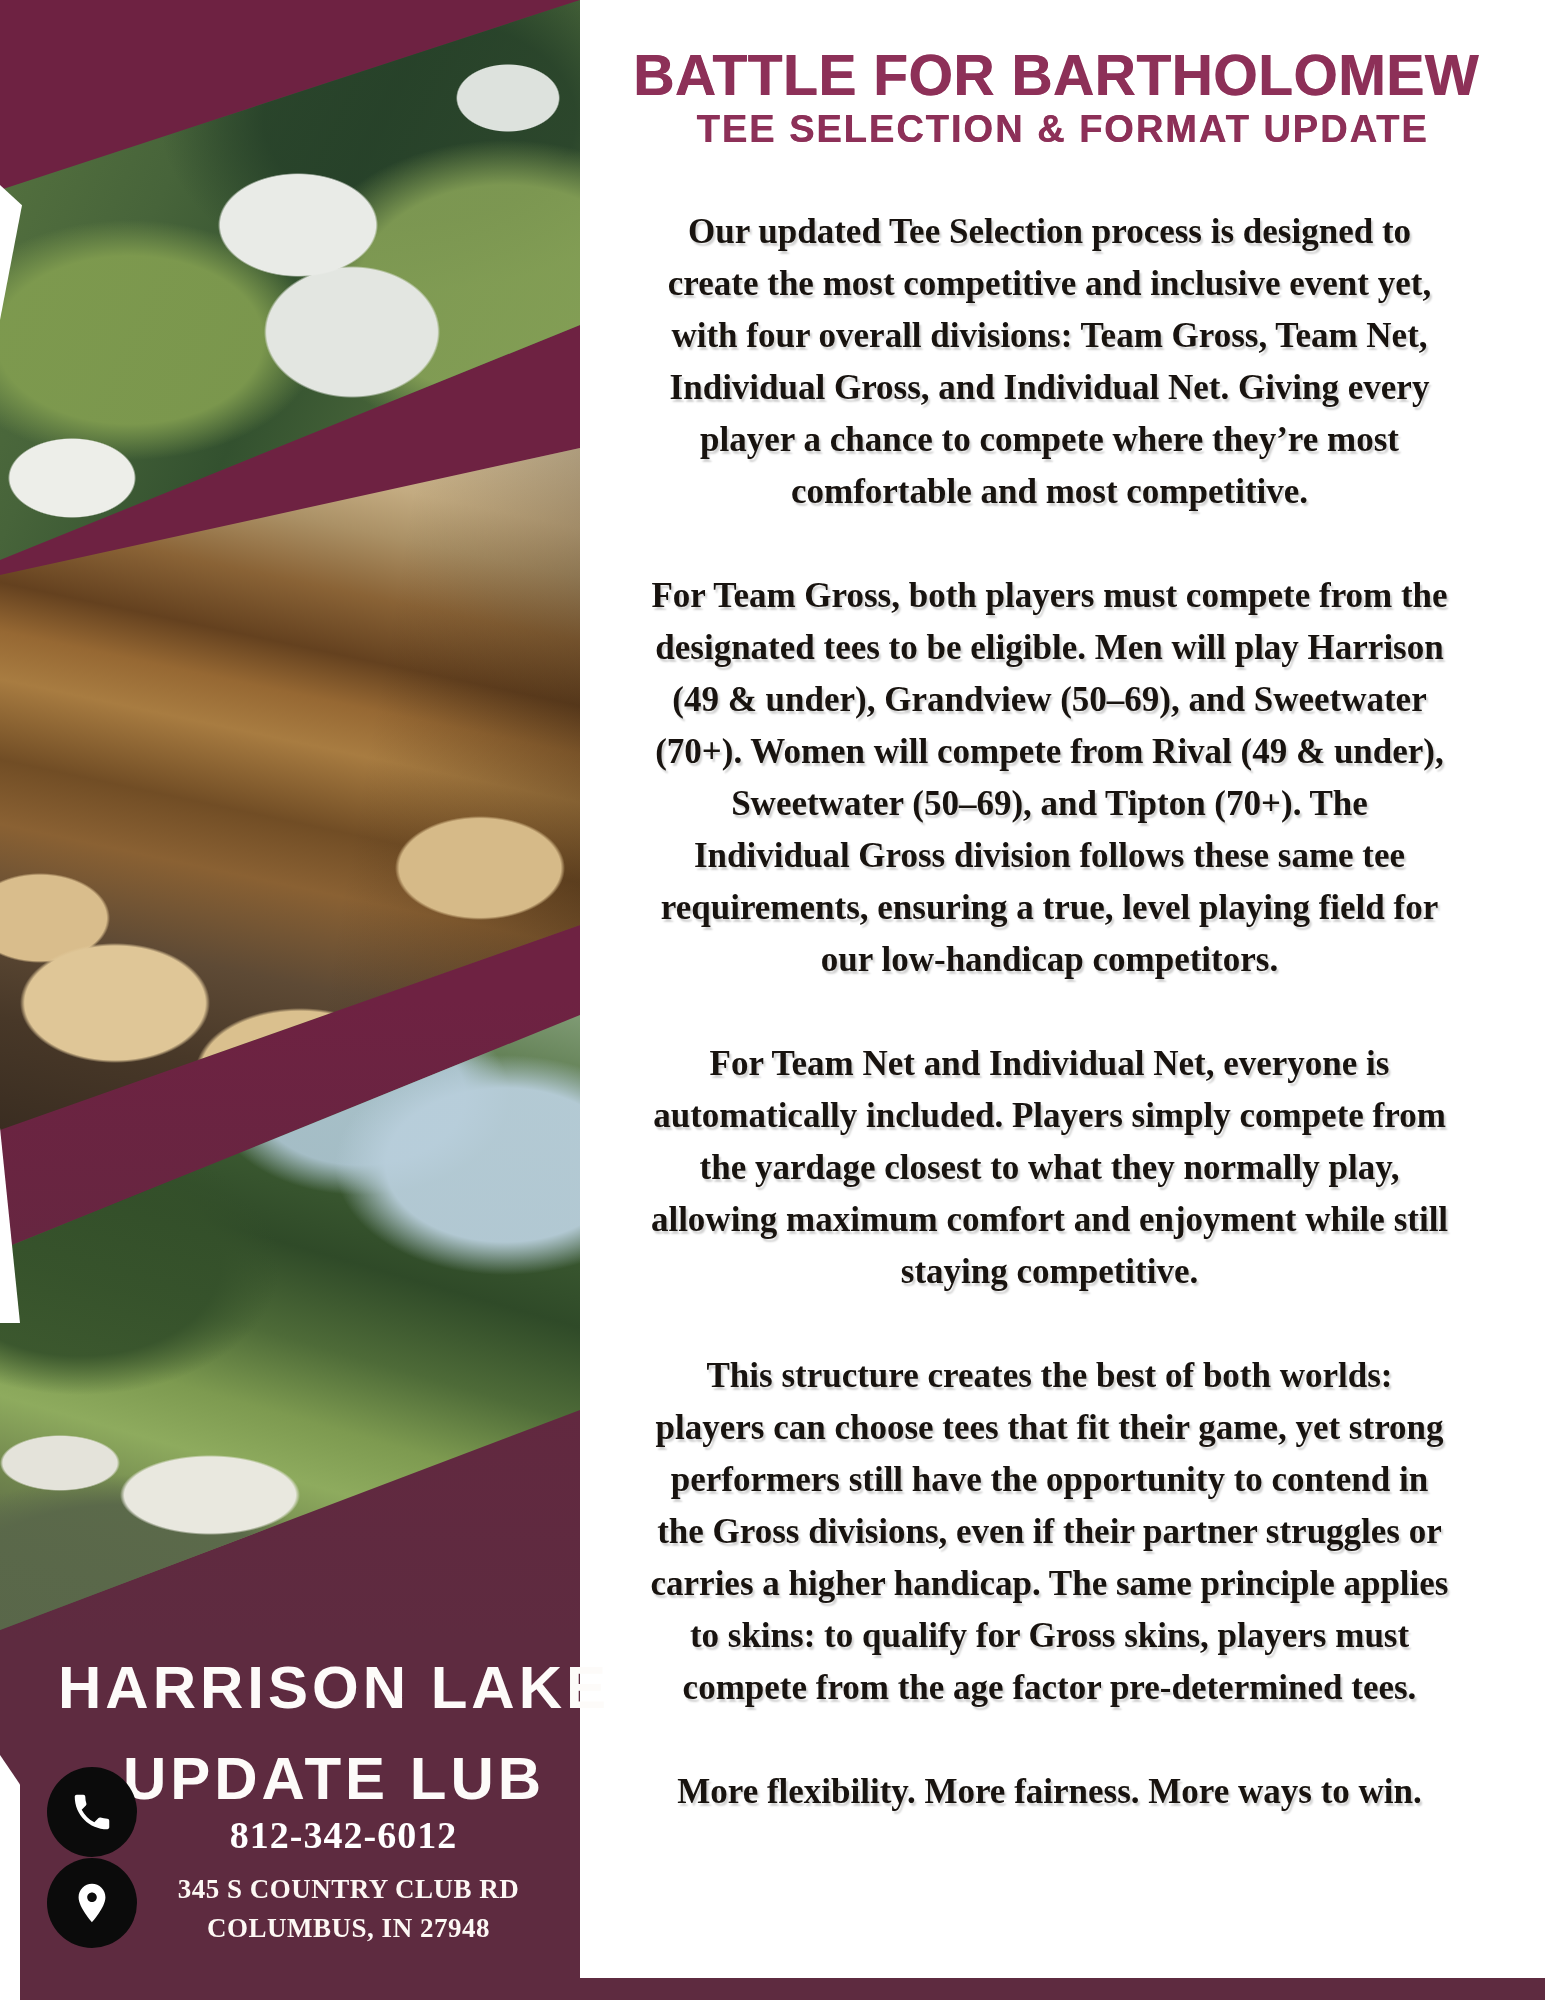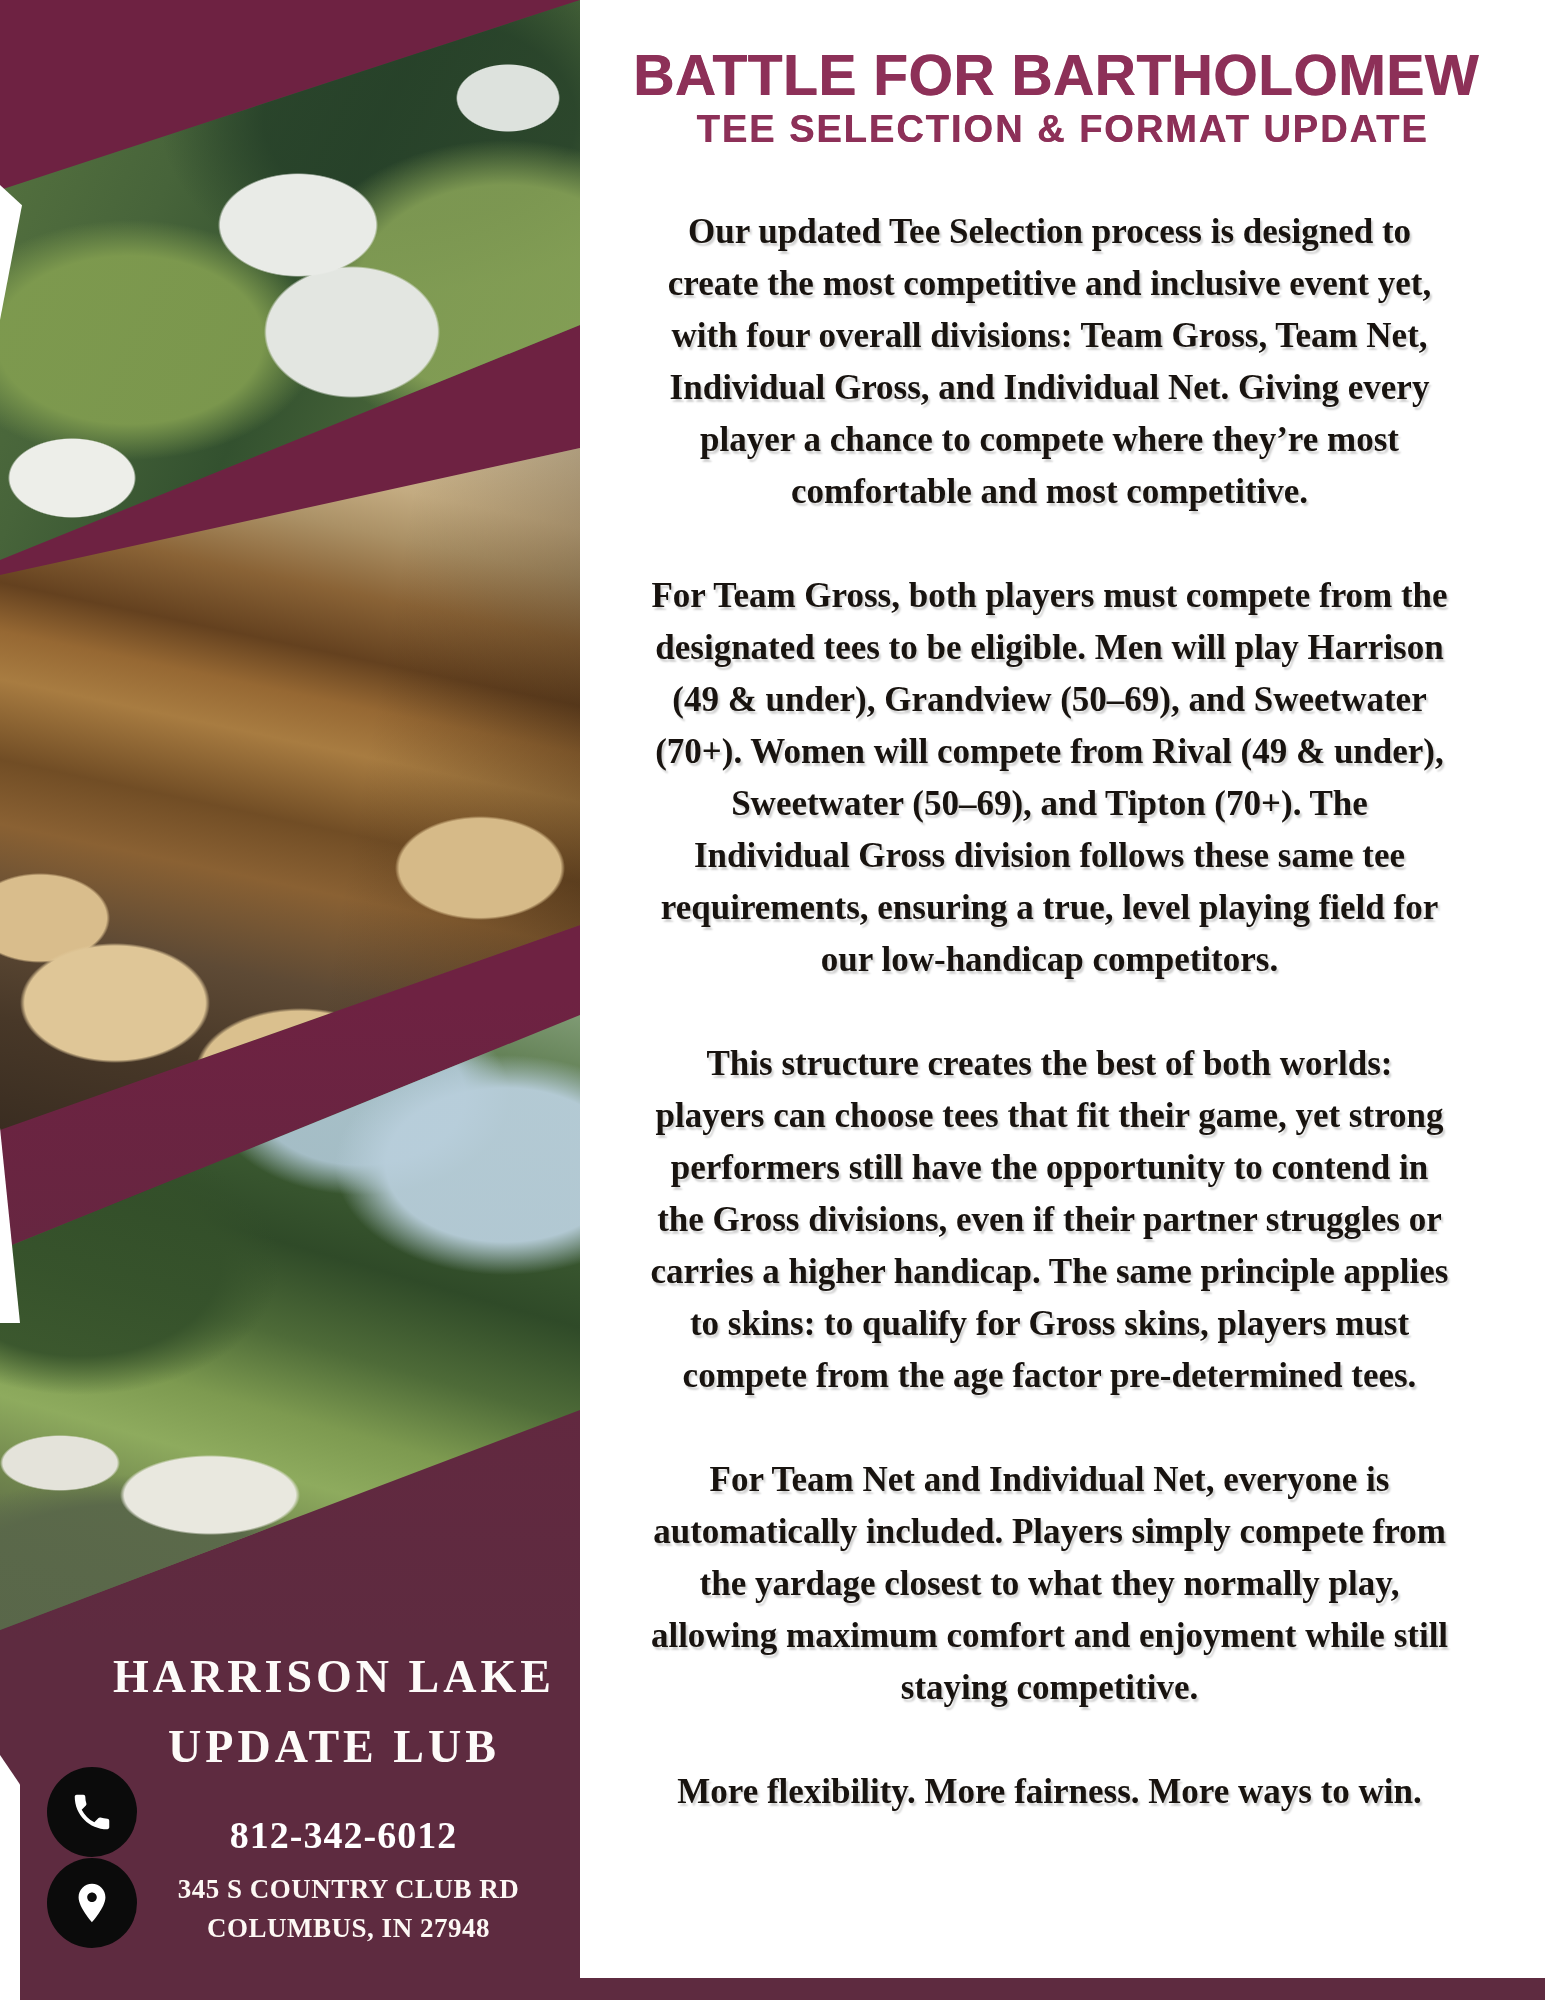--- a/index.html
+++ b/index.html
@@ -54,22 +54,22 @@
       linear-gradient(196deg,#7f9b74 0%,#58764a 12%,#3e5d33 26%,#2f4a28 40%,#4e6b38 52%,#7d9a50 62%,#8eab5e 70%,#70854d 80%,#5d6b49 88%,#4a5540 100%);
   }
   .notch { position:absolute; left:0; background:#ffffff; }
   #notch1 { top:185px; width:22px; height:135px; clip-path:polygon(0 0,100% 15%,0 100%); }
   #notch2 { top:1128px; width:20px; height:195px; clip-path:polygon(0 0,100% 100%,0 100%); }
   #notch3 { top:1755px; width:20px; height:245px; clip-path:polygon(0 0,100% 12%,100% 100%,0 100%); }
 
   .club-name {
     position:absolute; left:0; top:1642px; width:668px;
     text-align:center; color:#fdfbf9;
-    font-family:Liberation Serif, serif; font-weight:600;
-    font-size:46px; letter-spacing:4px; line-height:1.52;
+    font-family:Liberation Sans, sans-serif; font-weight:600;
+    font-size:60px; letter-spacing:4px; line-height:1.52;
   }
   .contact-row {
     position:absolute; left:0; width:580px;
     display:flex; align-items:flex-end;
   }
   #row-phone   { top:1767px; }
   #row-address { top:1858px; }
   .icon-circle {
     flex:0 0 auto; margin-left:47px;
     width:90px; height:90px; border-radius:50%;
@@ -156,21 +156,21 @@
     </div>
   </aside>
 
   <main class="main">
     <h1 class="title">BATTLE FOR BARTHOLOMEW</h1>
     <h2 class="subtitle">TEE SELECTION &amp; FORMAT UPDATE</h2>
 
     <div class="article">
       <p>Our updated Tee Selection process is designed to create the most competitive and inclusive event yet, with four overall divisions: Team Gross, Team Net, Individual Gross, and Individual Net. Giving every player a chance to compete where they’re most comfortable and most competitive.</p>
       <p>For Team Gross, both players must compete from the designated tees to be eligible. Men will play Harrison (49 &amp; under), Grandview (50–69), and Sweetwater (70+). Women will compete from Rival (49 &amp; under), Sweetwater (50–69), and Tipton (70+). The Individual Gross division follows these same tee requirements, ensuring a true, level playing field for our low-handicap competitors.</p>
+      <p>For Team Net and Individual Net, everyone is automatically included. Players simply compete from the yardage closest to what they normally play, allowing maximum comfort and enjoyment while still staying competitive.</p>
       <p>This structure creates the best of both worlds: players can choose tees that fit their game, yet strong performers still have the opportunity to contend in the Gross divisions, even if their partner struggles or carries a higher handicap. The same principle applies to skins: to qualify for Gross skins, players must compete from the age factor pre-determined tees.</p>
-      <p>For Team Net and Individual Net, everyone is automatically included. Players simply compete from the yardage closest to what they normally play, allowing maximum comfort and enjoyment while still staying competitive.</p>
       <p class="closing">More flexibility. More fairness. More ways to win.</p>
     </div>
 
     <div class="bottom-bar"></div>
   </main>
 
 </div>
 
 </body></html>

